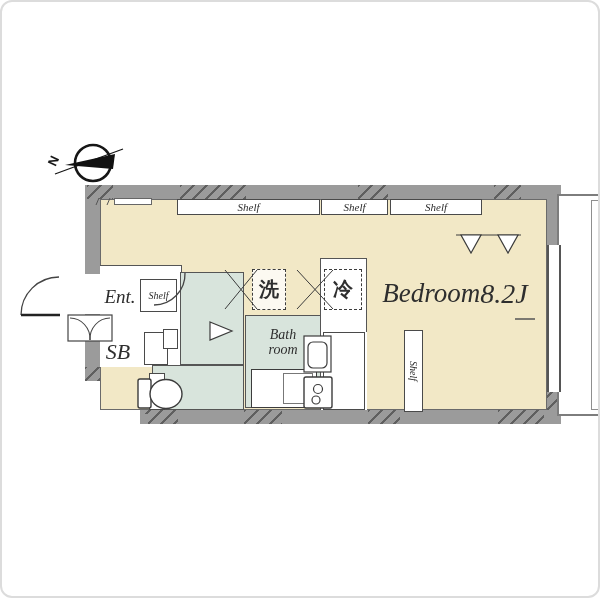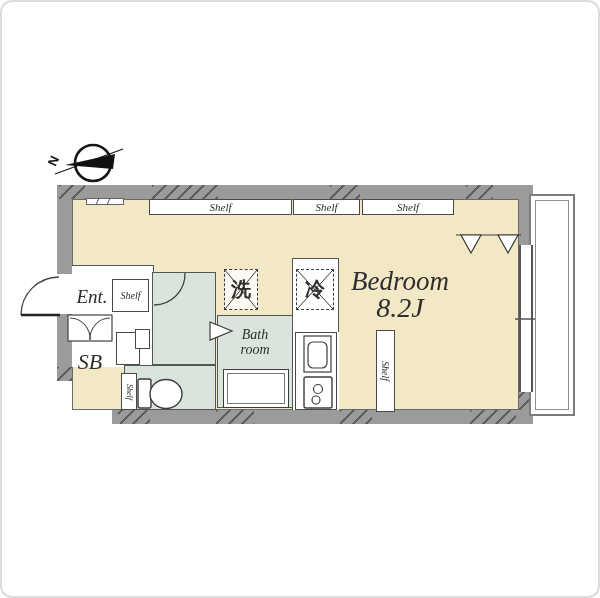--- a/index.html
+++ b/index.html
@@ -3,21 +3,21 @@
 <meta charset="utf-8">
 <style>
   html,body{margin:0;padding:0;background:#fff;}
   .canvas{
     position:relative;width:600px;height:598px;background:#ffffff;
     border:2px solid #dcdcdc;border-radius:12px;box-sizing:border-box;
     overflow:hidden;
     font-family:"Liberation Serif","DejaVu Serif",serif;
     color:#2e2e2e;
   }
-  .abs{position:absolute;box-sizing:border-box;}
+  .abs{position:absolute;box-sizing:border-box;margin-left:28px;}
   .wall{background:#9b9b9b;}
   .hatch{background:repeating-linear-gradient(135deg,#5f5f5f 0 2px,rgba(0,0,0,0) 2px 9px);}
   .floor{background:#f2e8c6;border:1px solid #6a6a6a;}
   .wet{background:#d8e4dc;border:1px solid #555;}
   .whitebox{background:#fff;border:1px solid #4a4a4a;}
   .lbl{font-style:italic;display:flex;align-items:center;justify-content:center;}
   .vshelf{writing-mode:vertical-rl;font-style:italic;font-size:10px;
           display:flex;align-items:center;justify-content:center;}
   .dashedbox{border:1.5px dashed #3c3c3c;background:rgba(255,255,255,.75);
              display:flex;align-items:center;justify-content:center;
@@ -79,32 +79,32 @@
     </div>
   <div class="abs whitebox lbl" style="left:291px;top:197px;width:67px;height:16px;font-size:11px;">
       <span>Shelf</span>
     </div>
   <div class="abs whitebox lbl" style="left:360px;top:197px;width:92px;height:16px;font-size:11px;">
       <span>Shelf</span>
     </div>
   <div class="abs" style="left:84px;top:196px;width:38px;height:7px;background:#fff;border:1px solid #666;"></div>
 
 
-  <div class="abs lbl" style="left:328px;top:263px;width:140px;height:56px;flex-direction:column;">
+  <div class="abs lbl" style="left:355px;top:263px;width:140px;height:56px;flex-direction:row;">
     <span style="font-size:27px;line-height:28px;">Bedroom</span>
     <span style="font-size:28px;line-height:25px;">8.2J</span>
   </div>
 
   <div class="abs lbl" style="left:68px;top:284px;width:44px;height:22px;font-size:19px;">
       <span>Ent.</span>
     </div>
   <div class="abs whitebox lbl" style="left:110px;top:277px;width:37px;height:33px;font-size:10px;">
       <span>Shelf</span>
     </div>
-  <div class="abs lbl" style="left:66px;top:348px;width:44px;height:24px;font-size:22px;">
+  <div class="abs lbl" style="left:66px;top:338px;width:44px;height:24px;font-size:22px;">
       <span>SB</span>
     </div>
   <div class="abs whitebox" style="left:114px;top:330px;width:24px;height:33px;"></div>
   <div class="abs whitebox" style="left:133px;top:327px;width:15px;height:20px;"></div>
 
   <div class="abs dashedbox" style="left:222px;top:267px;width:34px;height:41px;">
     <span>洗</span>
   </div>
   <div class="abs dashedbox" style="left:294px;top:267px;width:38px;height:41px;">
     <span>冷</span>

